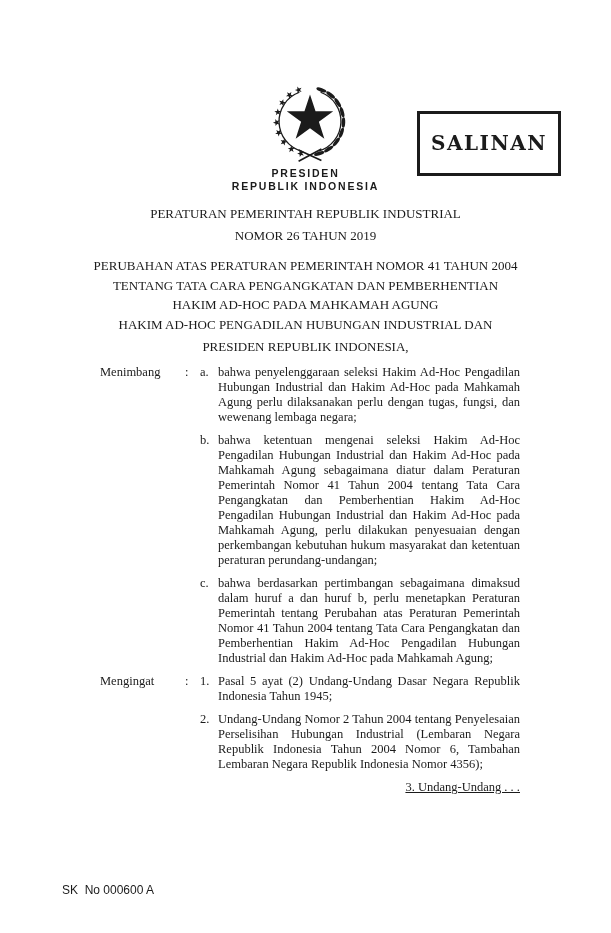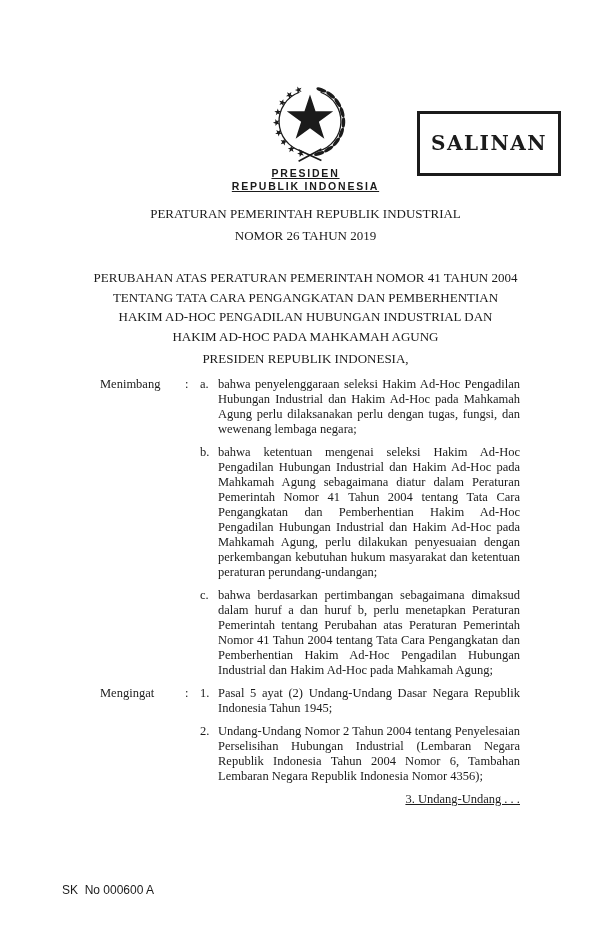--- a/index.html
+++ b/index.html
@@ -13,27 +13,27 @@
   .stamp {
     position:absolute; top:111px; left:417px;
     border:3px solid var(--ink); padding:16px 11px;
     font-family:"DejaVu Serif", serif; font-weight:bold;
     font-size:20px; letter-spacing:1.5px; line-height:27px;
   }
   .seal { position:absolute; top:80px; left:257px; }
   .letterhead {
     position:absolute; top:167px; left:0; width:611px; text-align:center;
     font-family:"Liberation Sans", sans-serif; font-weight:bold;
-    font-size:10.5px; letter-spacing:1.8px; line-height:13px;text-decoration:underline;
+    font-size:10.5px; letter-spacing:1.8px; line-height:13px;
   }
   
   .content { position:absolute; top:203px; left:0; width:611px; font-size:13px; }
   .doc-title { text-align:center; }
   .t-line { line-height:22px; }
-  .subject { margin-top:21px; line-height:19.5px; }
+  .subject { margin-top:9px; line-height:19.5px; }
   .invocation, .authority { text-align:center; line-height:25px; }
   .invocation { margin-top:7px; }
   .clauses { margin-top:6px; padding-left:100px; width:420px; font-size:12.5px; }
   .clause { display:flex; margin-bottom:8px; }
   .clause-label { width:85px; flex:none; line-height:15px; }
   .clause-colon { width:15px; flex:none; line-height:15px; }
   .clause-items { flex:1; }
   .item { display:flex; margin-bottom:8px; }
   .item:last-child { margin-bottom:0; }
   .marker { width:18px; flex:none; line-height:15px; }
@@ -89,22 +89,22 @@
     <div>REPUBLIK INDONESIA</div>
   </div>
 
   <div class="content">
     <div class="doc-title">
       <div class="t-line">PERATURAN PEMERINTAH REPUBLIK INDUSTRIAL</div>
       <div class="t-line">NOMOR 26 TAHUN 2019</div>
       <div class="subject">
         <div>PERUBAHAN ATAS PERATURAN PEMERINTAH NOMOR 41 TAHUN 2004</div>
         <div>TENTANG TATA CARA PENGANGKATAN DAN PEMBERHENTIAN</div>
+        <div>HAKIM AD-HOC PADA MAHKAMAH AGUNG</div>
         <div>HAKIM AD-HOC PENGADILAN HUBUNGAN INDUSTRIAL DAN</div>
-        <div>HAKIM AD-HOC PADA MAHKAMAH AGUNG</div>
       </div>
     </div>
 
     <div class="authority">PRESIDEN REPUBLIK INDONESIA,</div>
 
     <div class="clauses">
 
       <div class="clause">
         <div class="clause-label">Menimbang</div>
         <div class="clause-colon">:</div>

